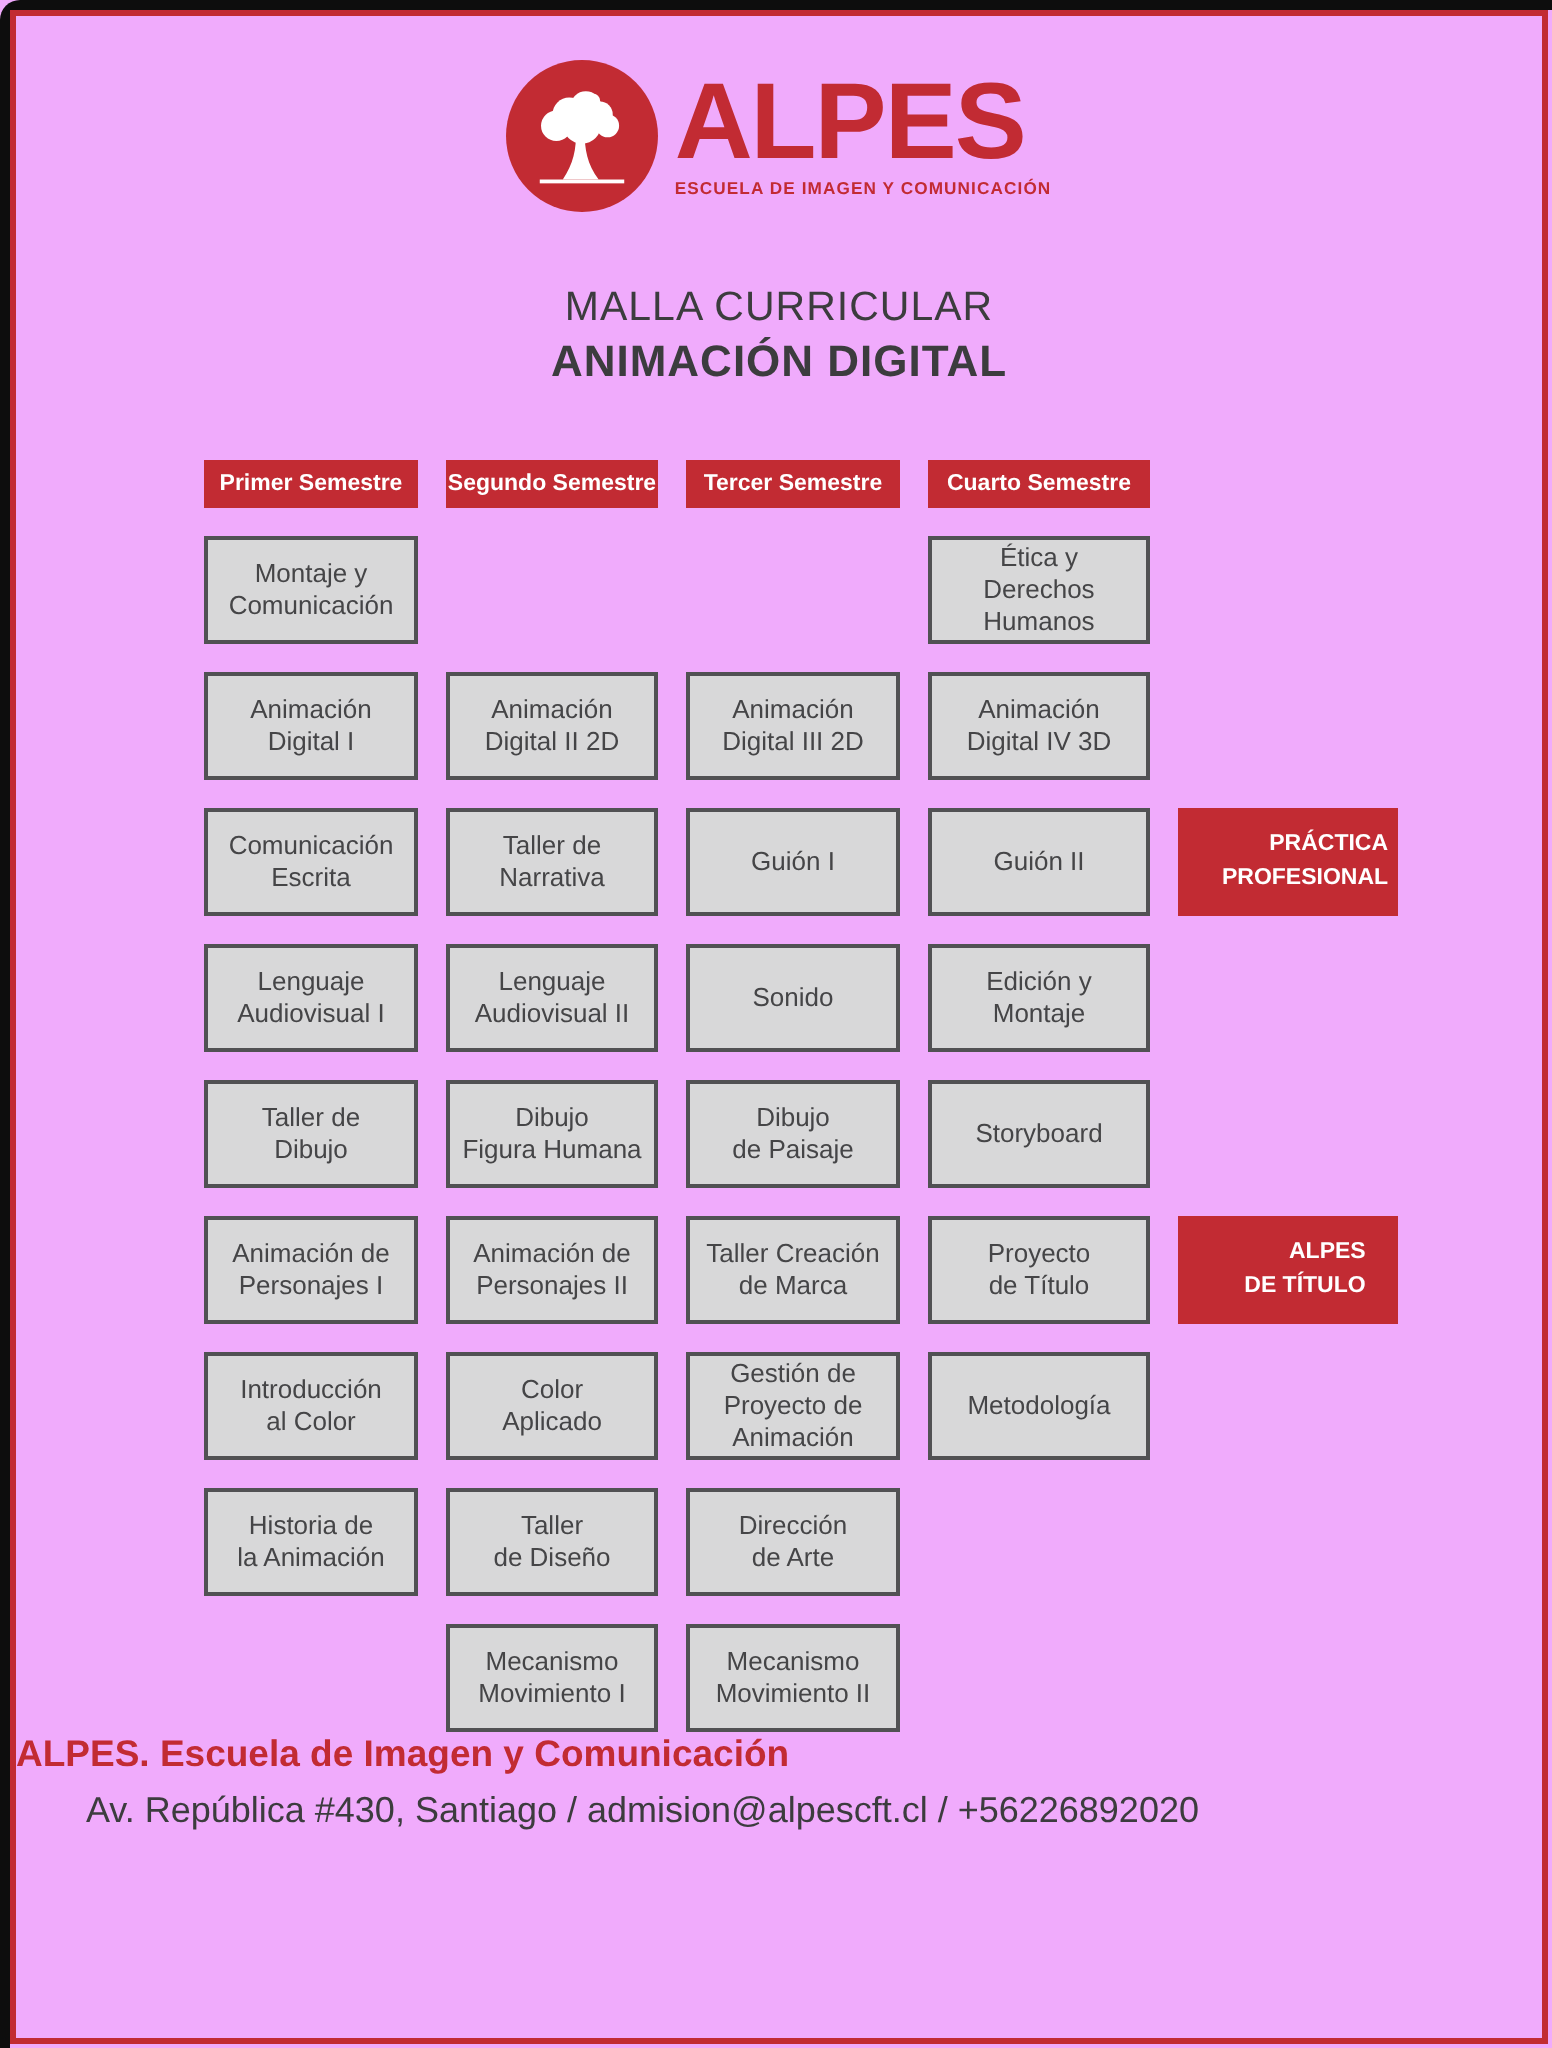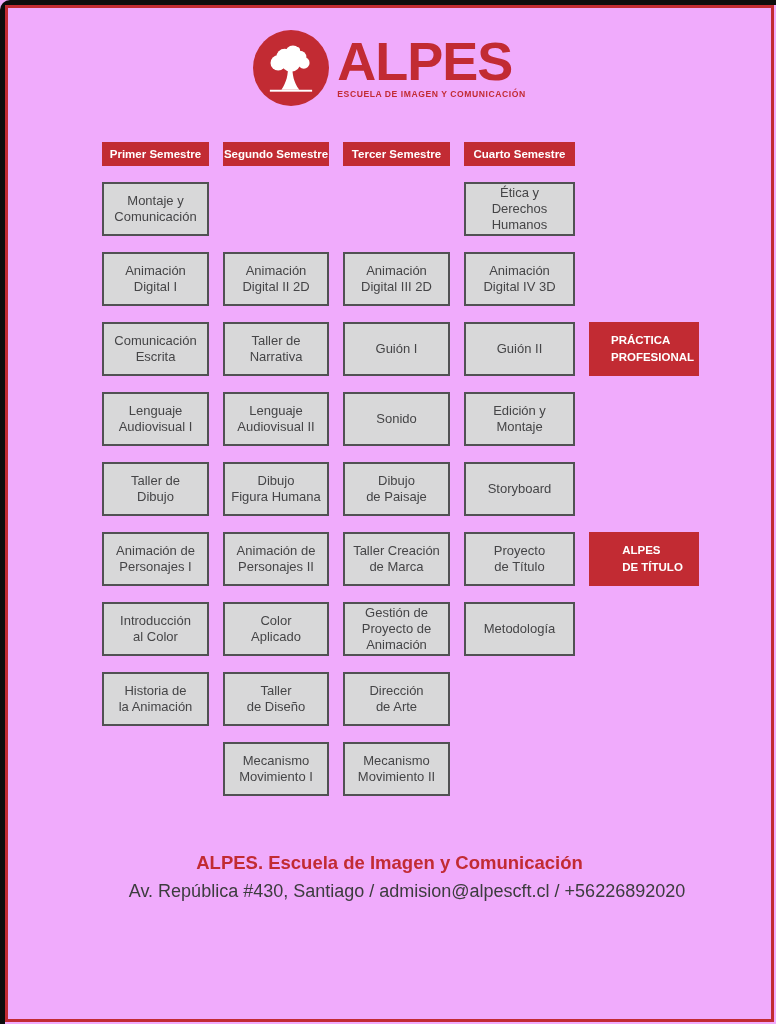--- a/index.html
+++ b/index.html
@@ -36,41 +36,41 @@
   .title-block { margin-top:36px; text-align:center; color:#3c3c3e; }
   .page-title   { font-size:20.5px; letter-spacing:0.5px; line-height:1.2; }
   .page-subtitle{ font-size:22px; font-weight:bold; letter-spacing:0.5px; line-height:1.25; }
 
   
   .grid {
     margin:36px 0 0 94px; width:597px;
     display:grid;
     grid-template-columns:107px 106px 107px 111px 110px;
     grid-template-rows:24px repeat(9, 54px);
-    column-gap:14px; row-gap:16px;
+    column-gap:14px; row-gap:16px;gap:14px;
   }
   .sem-header {
     background:#c22b33; color:#ffffff; font-weight:bold; font-size:11.5px;
     display:flex; align-items:center; justify-content:center; text-align:center;
   }
   .course {
     background:#d8d8d9; border:2px solid #515153; box-sizing:border-box;
     color:#454547; font-size:13px; line-height:1.22;
     display:flex; align-items:center; justify-content:center; text-align:center;
     white-space:pre-line;
   }
   .milestone {
     background:#c22b33; color:#ffffff; font-weight:bold; font-size:11.5px; line-height:1.5;
-    display:flex; align-items:center; justify-content:center; text-align:left;
+    display:flex; align-items:center; justify-content:center; text-align:right;
     white-space:pre-line;
     padding-left:17px;
   }
 
   
-  .footer { margin-top:56px; text-align:center; }
+  .footer { }
   .footer-school  { color:#c22b33; font-size:18.5px; font-weight:bold; }
   .footer-contact { color:#3c3c3e; font-size:18px; margin-top:7px;padding-left:35px; }
 </style>
 </head>
 <body>
 
 <div class="page">
   <div class="content">
 
     <div class="logo-row">
@@ -90,20 +90,24 @@
             </g>
           </svg>
         </span>
       </div>
       <div class="logo-text">
         <span class="logo-wordmark">ALPES</span>
         <span class="logo-tagline">ESCUELA DE IMAGEN Y COMUNICACIÓN</span>
       </div>
     </div>
 
+    <div class="title-block">
+      <div class="page-title">MALLA CURRICULAR</div>
+      <div class="page-subtitle">ANIMACIÓN DIGITAL</div>
+    </div>
 
     <div class="grid">
 
       <div class="sem-header" style="grid-area:1/1">Primer Semestre</div>
       <div class="sem-header" style="grid-area:1/2">Segundo Semestre</div>
       <div class="sem-header" style="grid-area:1/3">Tercer Semestre</div>
       <div class="sem-header" style="grid-area:1/4">Cuarto Semestre</div>
 
       <div class="course" style="grid-area:2/1">Montaje y
 Comunicación</div>

